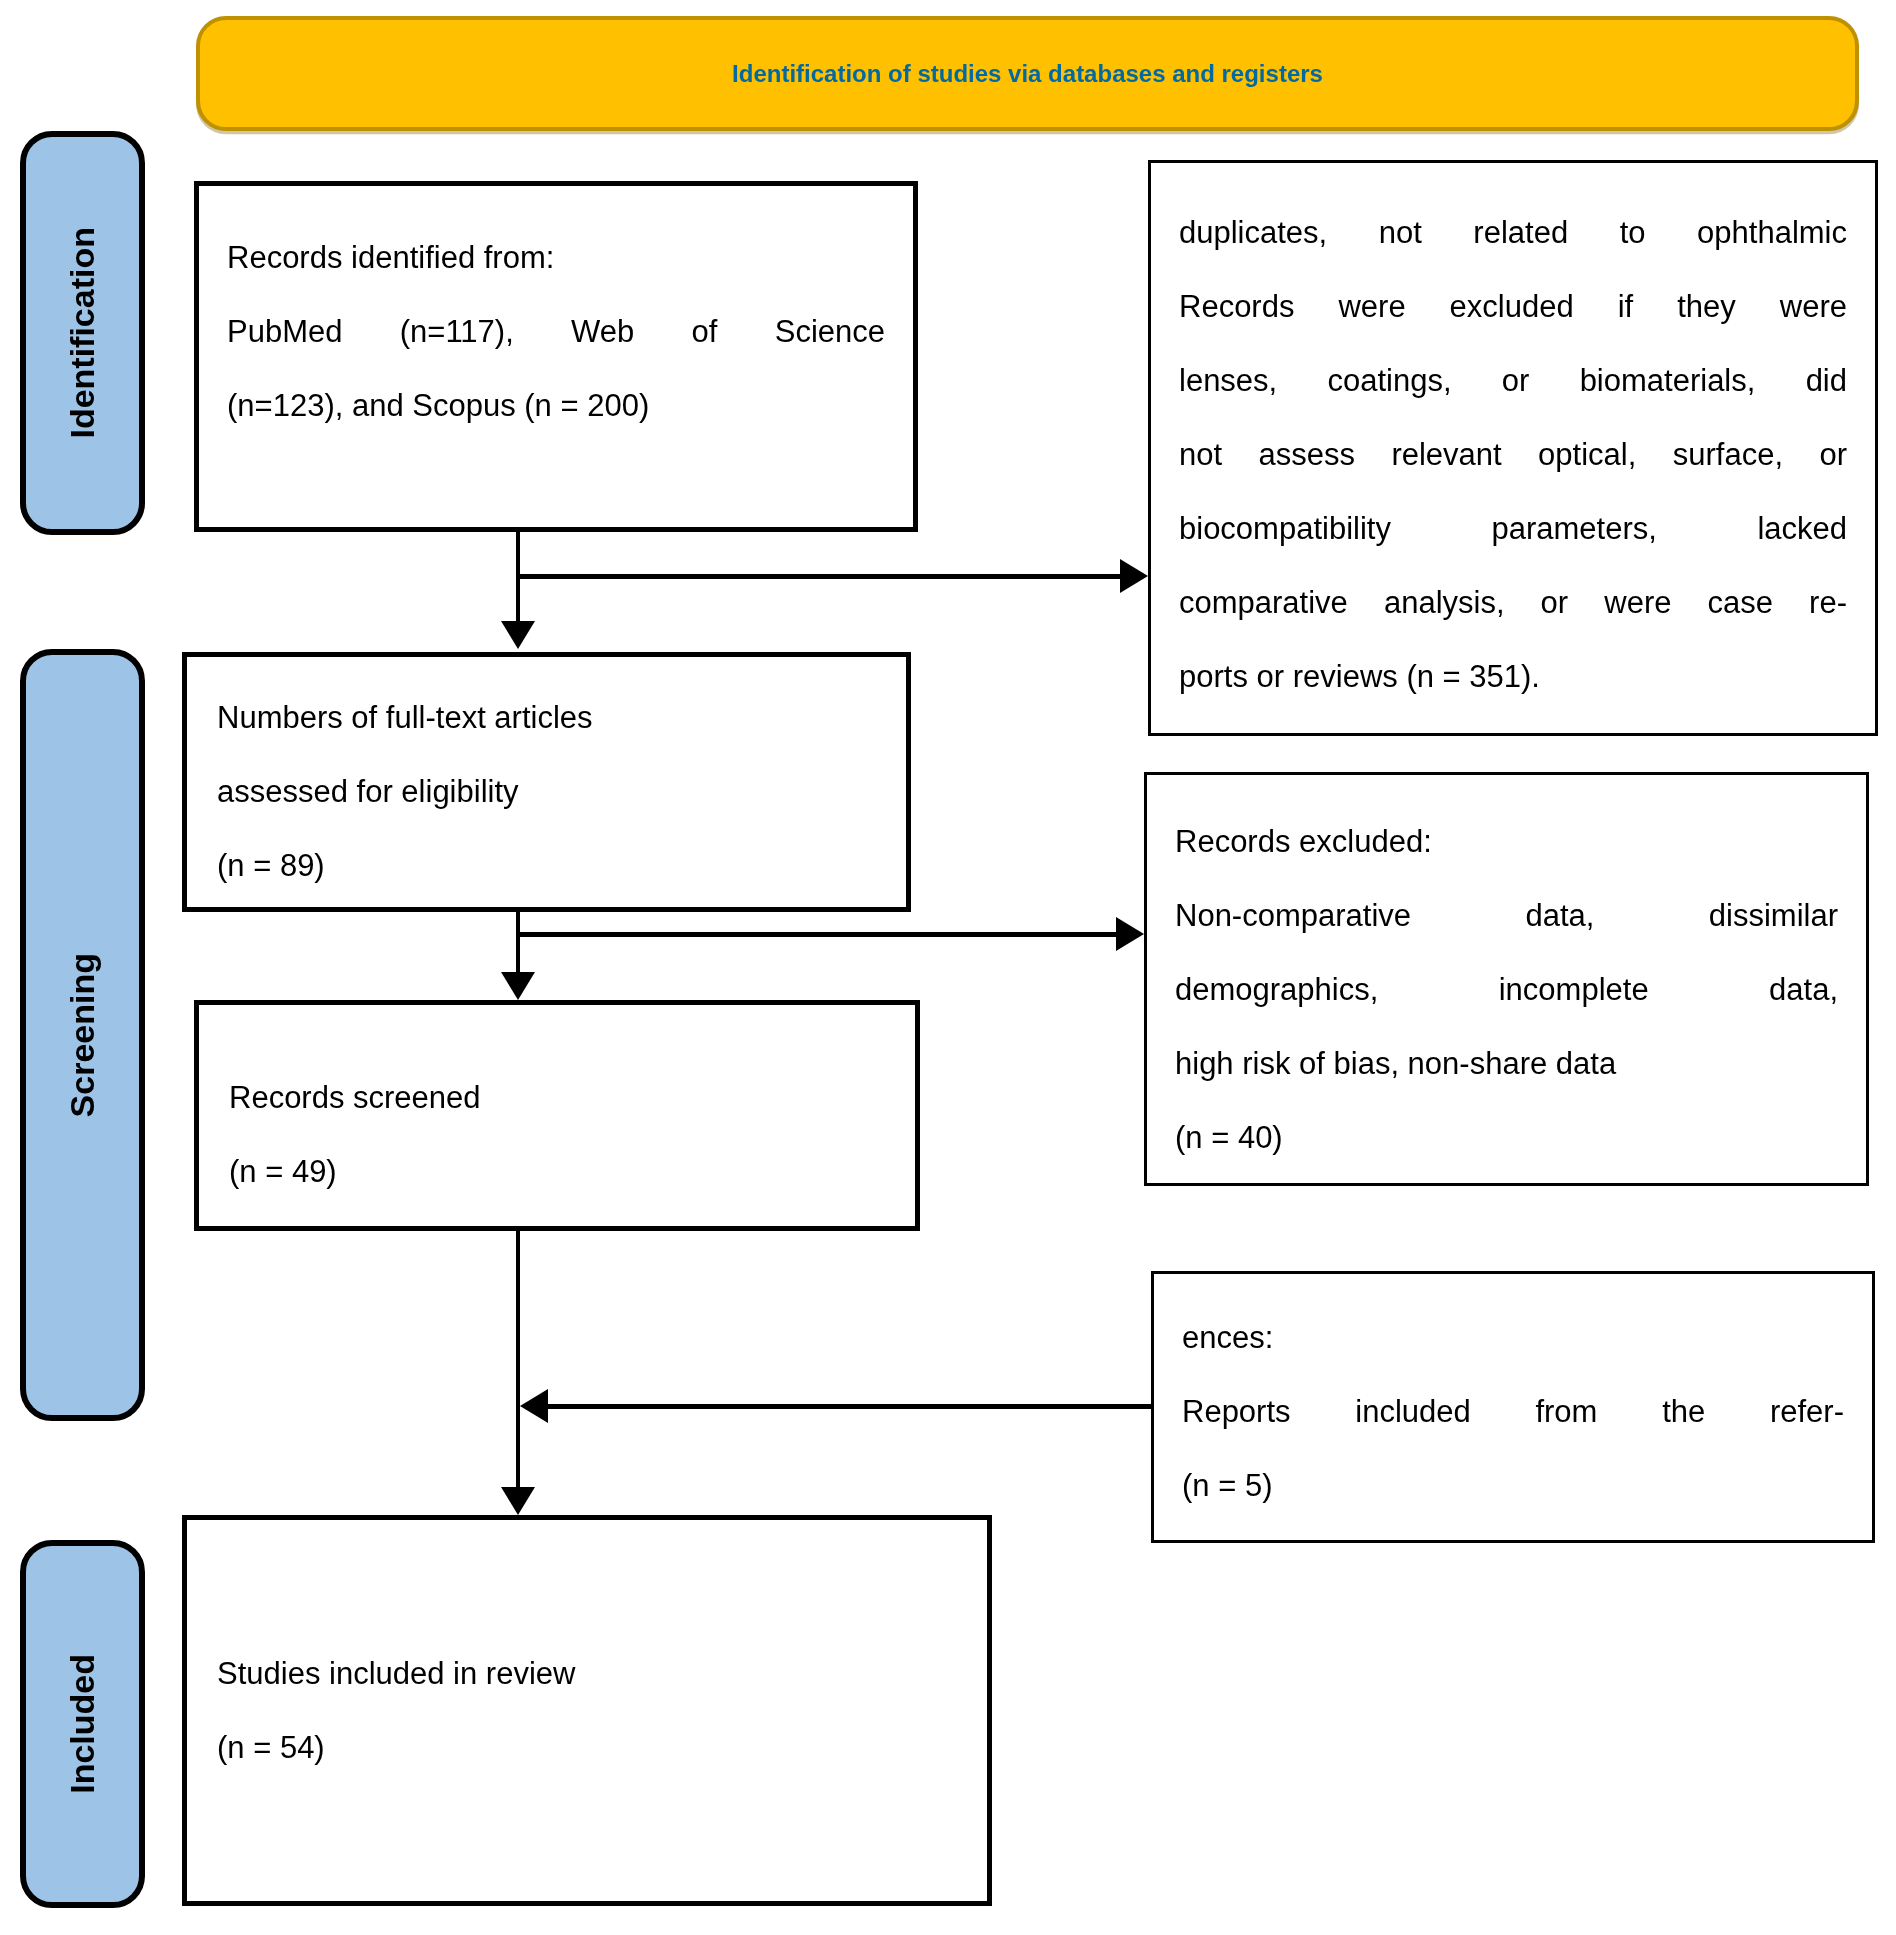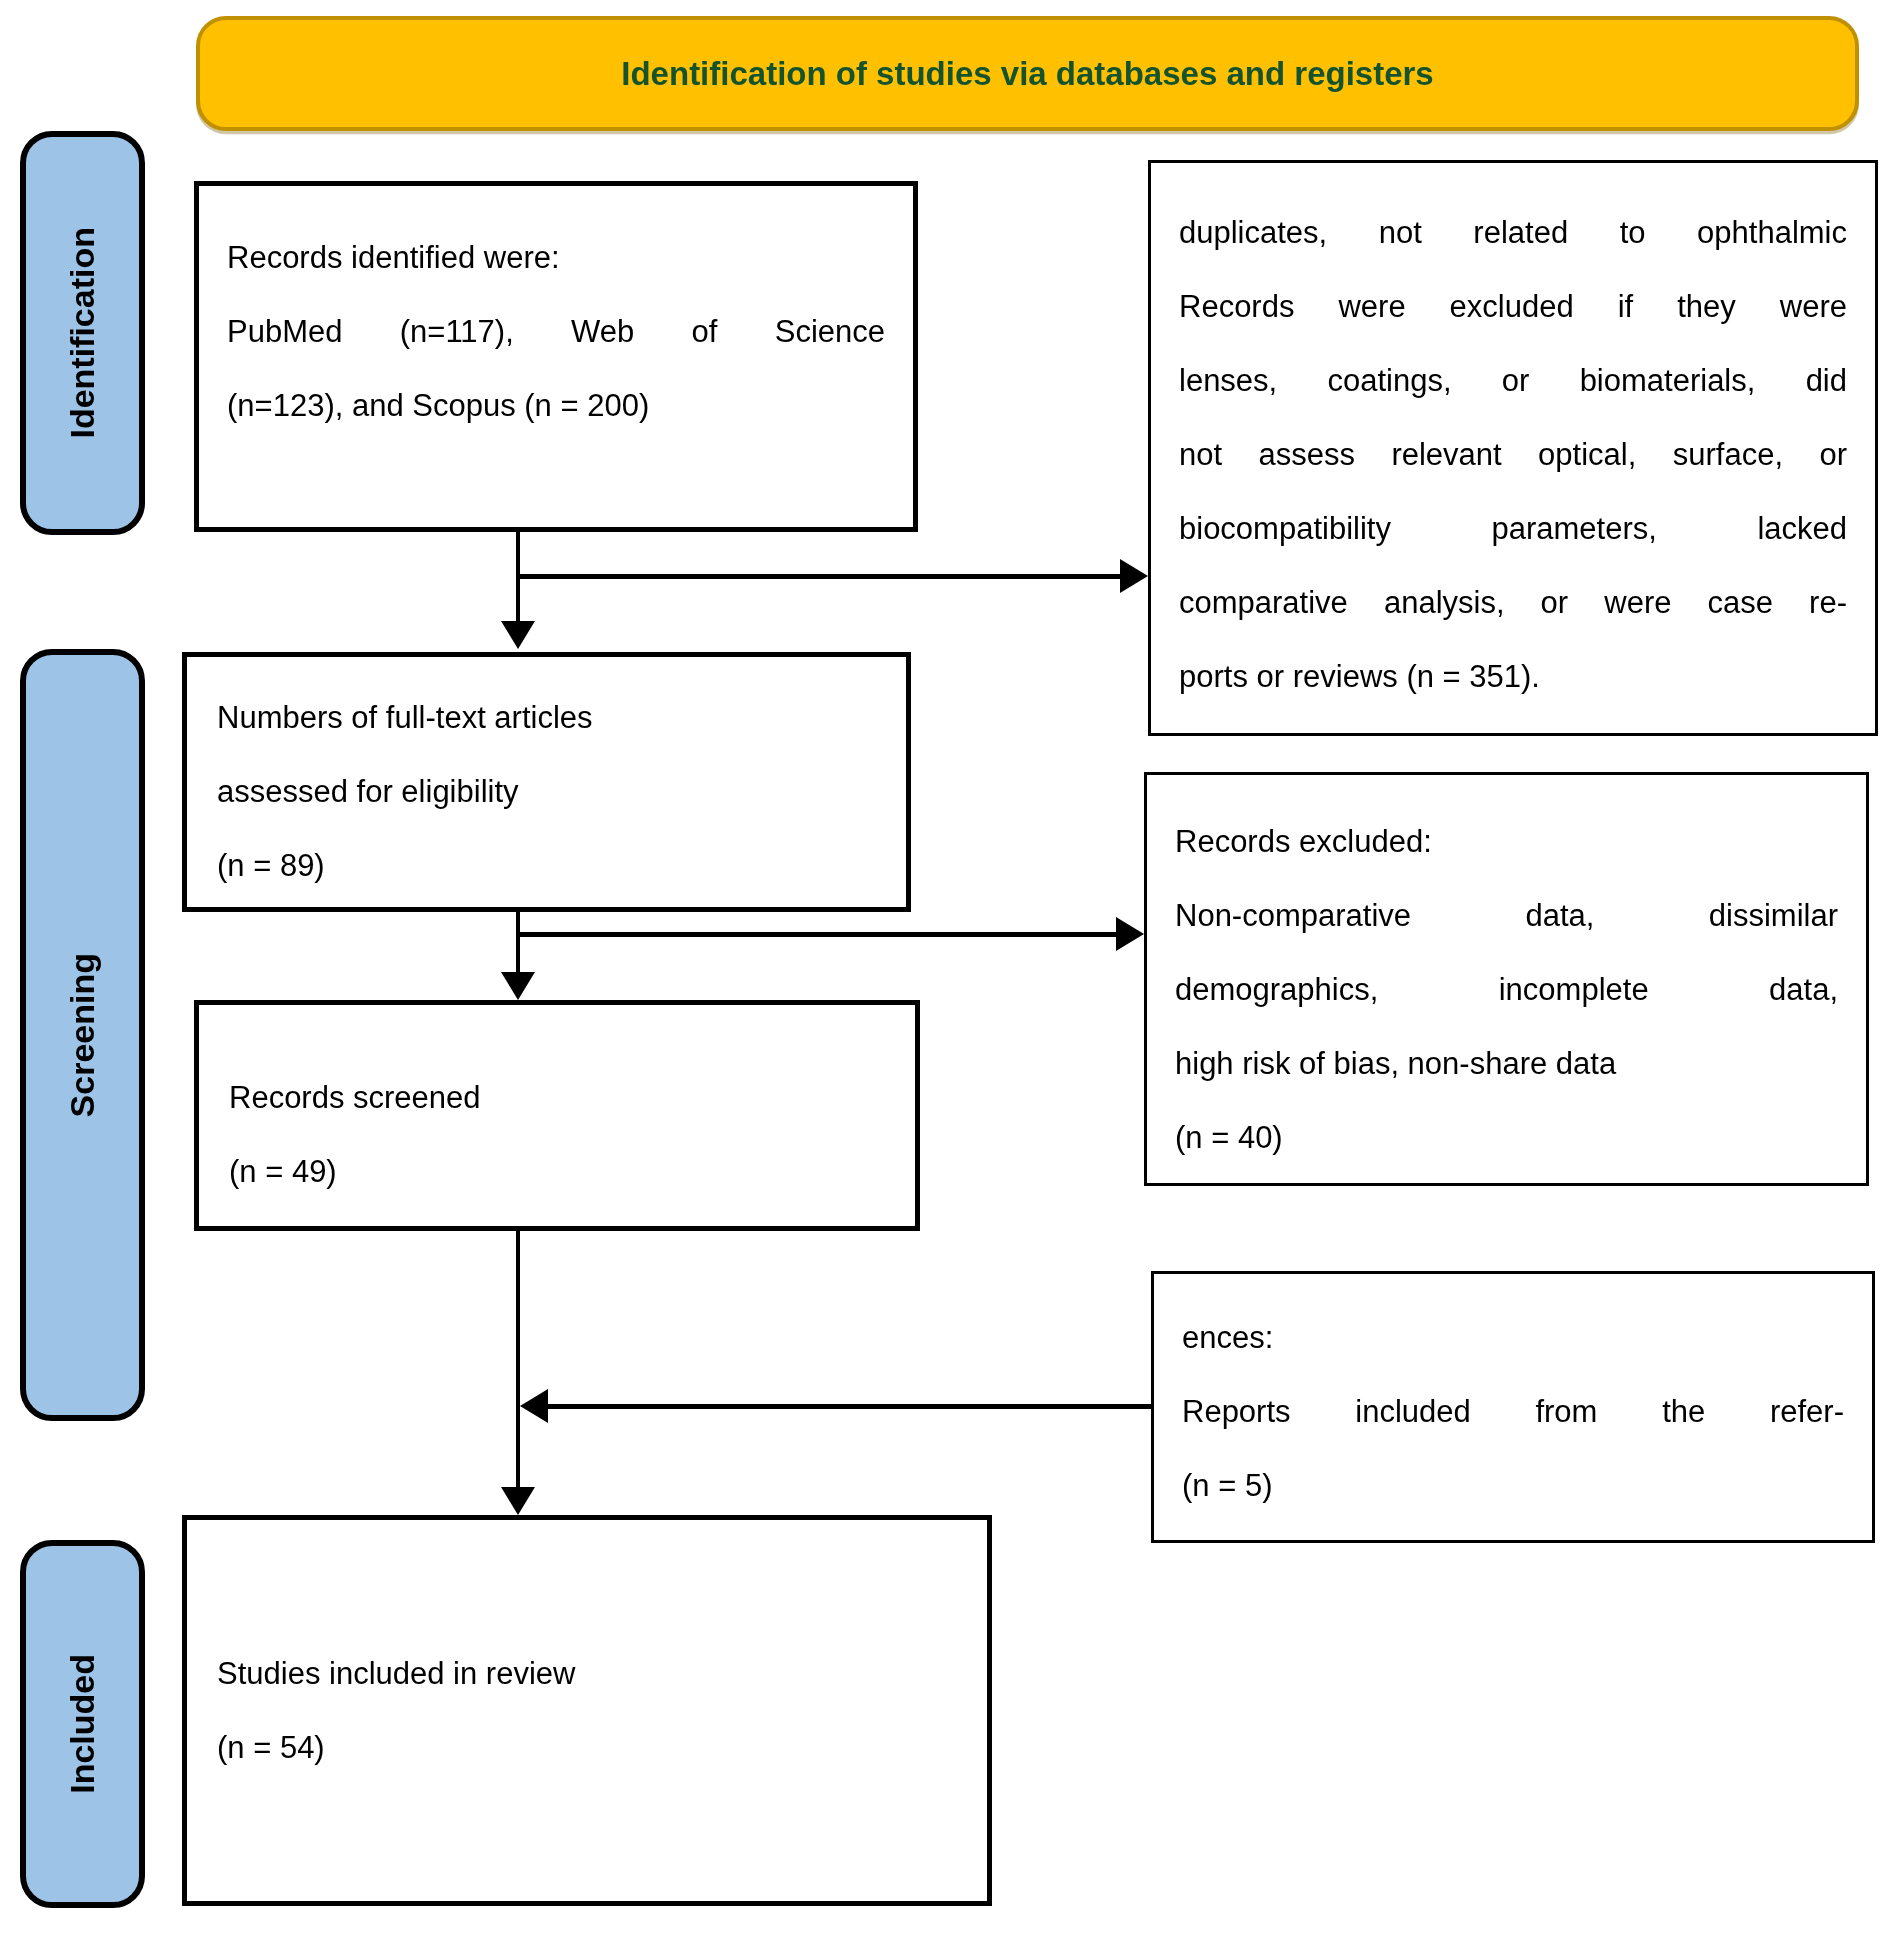--- a/index.html
+++ b/index.html
@@ -7,21 +7,21 @@
     position:relative;width:1896px;height:1936px;background:#fff;
     font-family:"Liberation Sans", sans-serif;color:#000;overflow:hidden;
   }
   
   .banner{
     position:absolute;left:196px;top:16px;width:1663px;height:115px;
     background:#FFC000;border:4.8px solid #BF9000;border-radius:30px;
     display:flex;align-items:center;justify-content:center;box-sizing:border-box;
     box-shadow:0 3.2px 0 rgba(120,95,0,0.35);
   }
-  .banner .t{font-size:33px;font-weight:bold;color:#14532d;}
+  .banner .t{font-size:24px;font-weight:bold;color:#0369a1;}
   
   .stage{
     position:absolute;left:20px;width:125px;background:#9DC3E6;
     border:6px solid #000;border-radius:32px;box-sizing:border-box;
     display:flex;align-items:center;justify-content:center;
   }
   .stage .vt{
     writing-mode:vertical-rl;transform:rotate(180deg);
     font-size:34px;font-weight:bold;white-space:nowrap;
   }
@@ -67,21 +67,21 @@
     <div class="vt">Identification</div>
   </div>
   <div class="stage" id="stage-screening">
     <div class="vt">Screening</div>
   </div>
   <div class="stage" id="stage-included">
     <div class="vt">Included</div>
   </div>
 
   <div class="fbox" id="box-records-identified">
-    <div class="line">Records identified were:</div>
+    <div class="line">Records identified from:</div>
     <div class="line jl">PubMed (n=117), Web of Science</div>
     <div class="line">(n=123), and Scopus (n = 200)</div>
   </div>
 
   <div class="fbox" id="box-fulltext-assessed">
     <div class="line">Numbers of full-text articles</div>
     <div class="line">assessed for eligibility</div>
     <div class="line">(n = 89)</div>
   </div>
 

